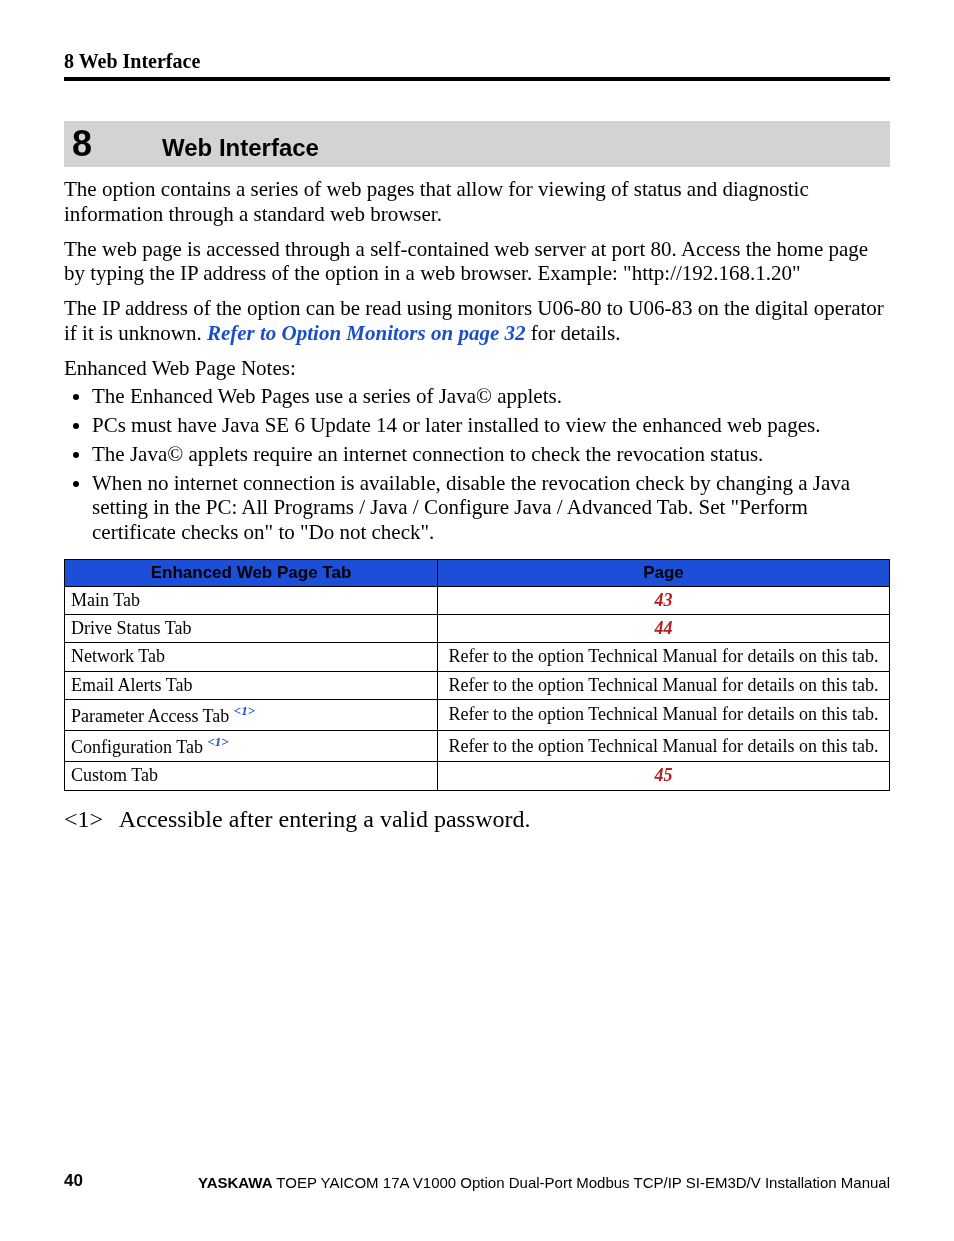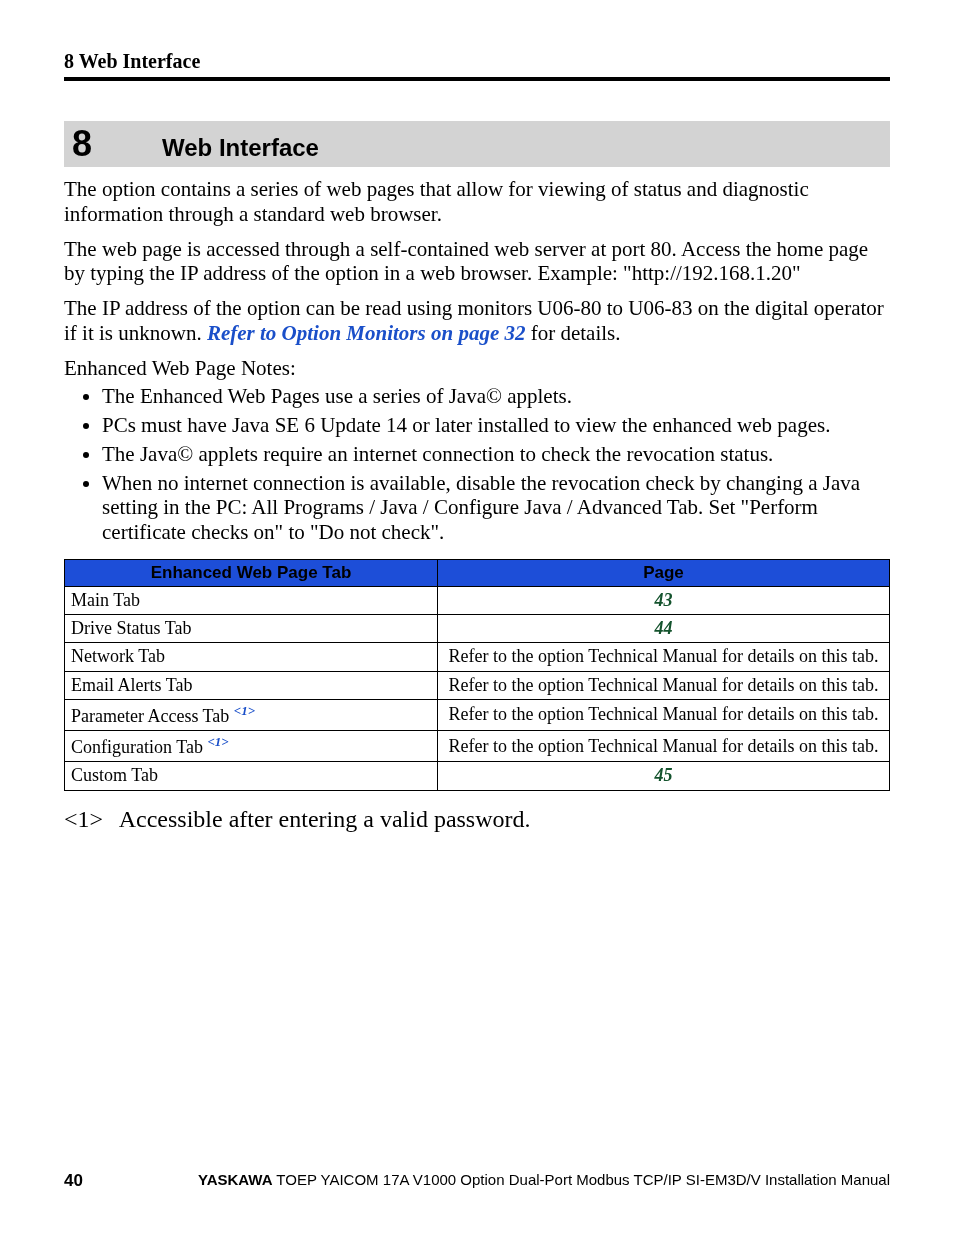--- a/index.html
+++ b/index.html
@@ -50,21 +50,21 @@
   .link {
     color: #1a4fc9;
     font-style: italic;
     font-weight: bold;
   }
   ul.notes {
     margin: 4px 0 0 0;
     padding-left: 28px;
   }
   ul.notes li {
-    margin: 4px 10px;
+    margin: 4px 0;
   }
   .sup-note {
     color: #1a4fc9;
     font-style: italic;
     font-weight: bold;
     font-size: 13px;
     vertical-align: super;
   }
   table.tab {
     border-collapse: collapse;
@@ -80,41 +80,41 @@
   table.tab th {
     background: #1d4ed8;
     font-family: Arial, Helvetica, sans-serif;
     font-weight: bold;
     text-align: center;
     font-size: 17px;
   }
   table.tab td.tabname { width: 360px; }
   table.tab td.page-cell { text-align: center; }
   td.page-cell .pglink {
-    color: #14532d;
+    color: #b91c1c;
     font-style: italic;
     font-weight: bold;
     margin-top: 20px;
   }
   td.page-cell .plain { color: #000; font-style: normal; font-weight: normal; }
   .footnote {
     margin-top: 14px;
     font-size: 24px;
   }
   .footnote .fk { display:inline-block; width:50px; }
   .footer {
     position: absolute;
     left: 64px;
     right: 64px;
     bottom: 50px;
     font-family: Arial, Helvetica, sans-serif;
     font-size: 15px;
     display: flex;
     justify-content: space-between;
-    align-items: flex-start;
+    align-items: flex-end;
   }
   .footer .pn { font-weight: bold; font-size: 17px; }
   .footer .ft .brand { font-weight: bold; }
 </style>
 </head>
 <body>
 
 <div class="page">
 
   <div class="running-head">8  Web Interface</div>

